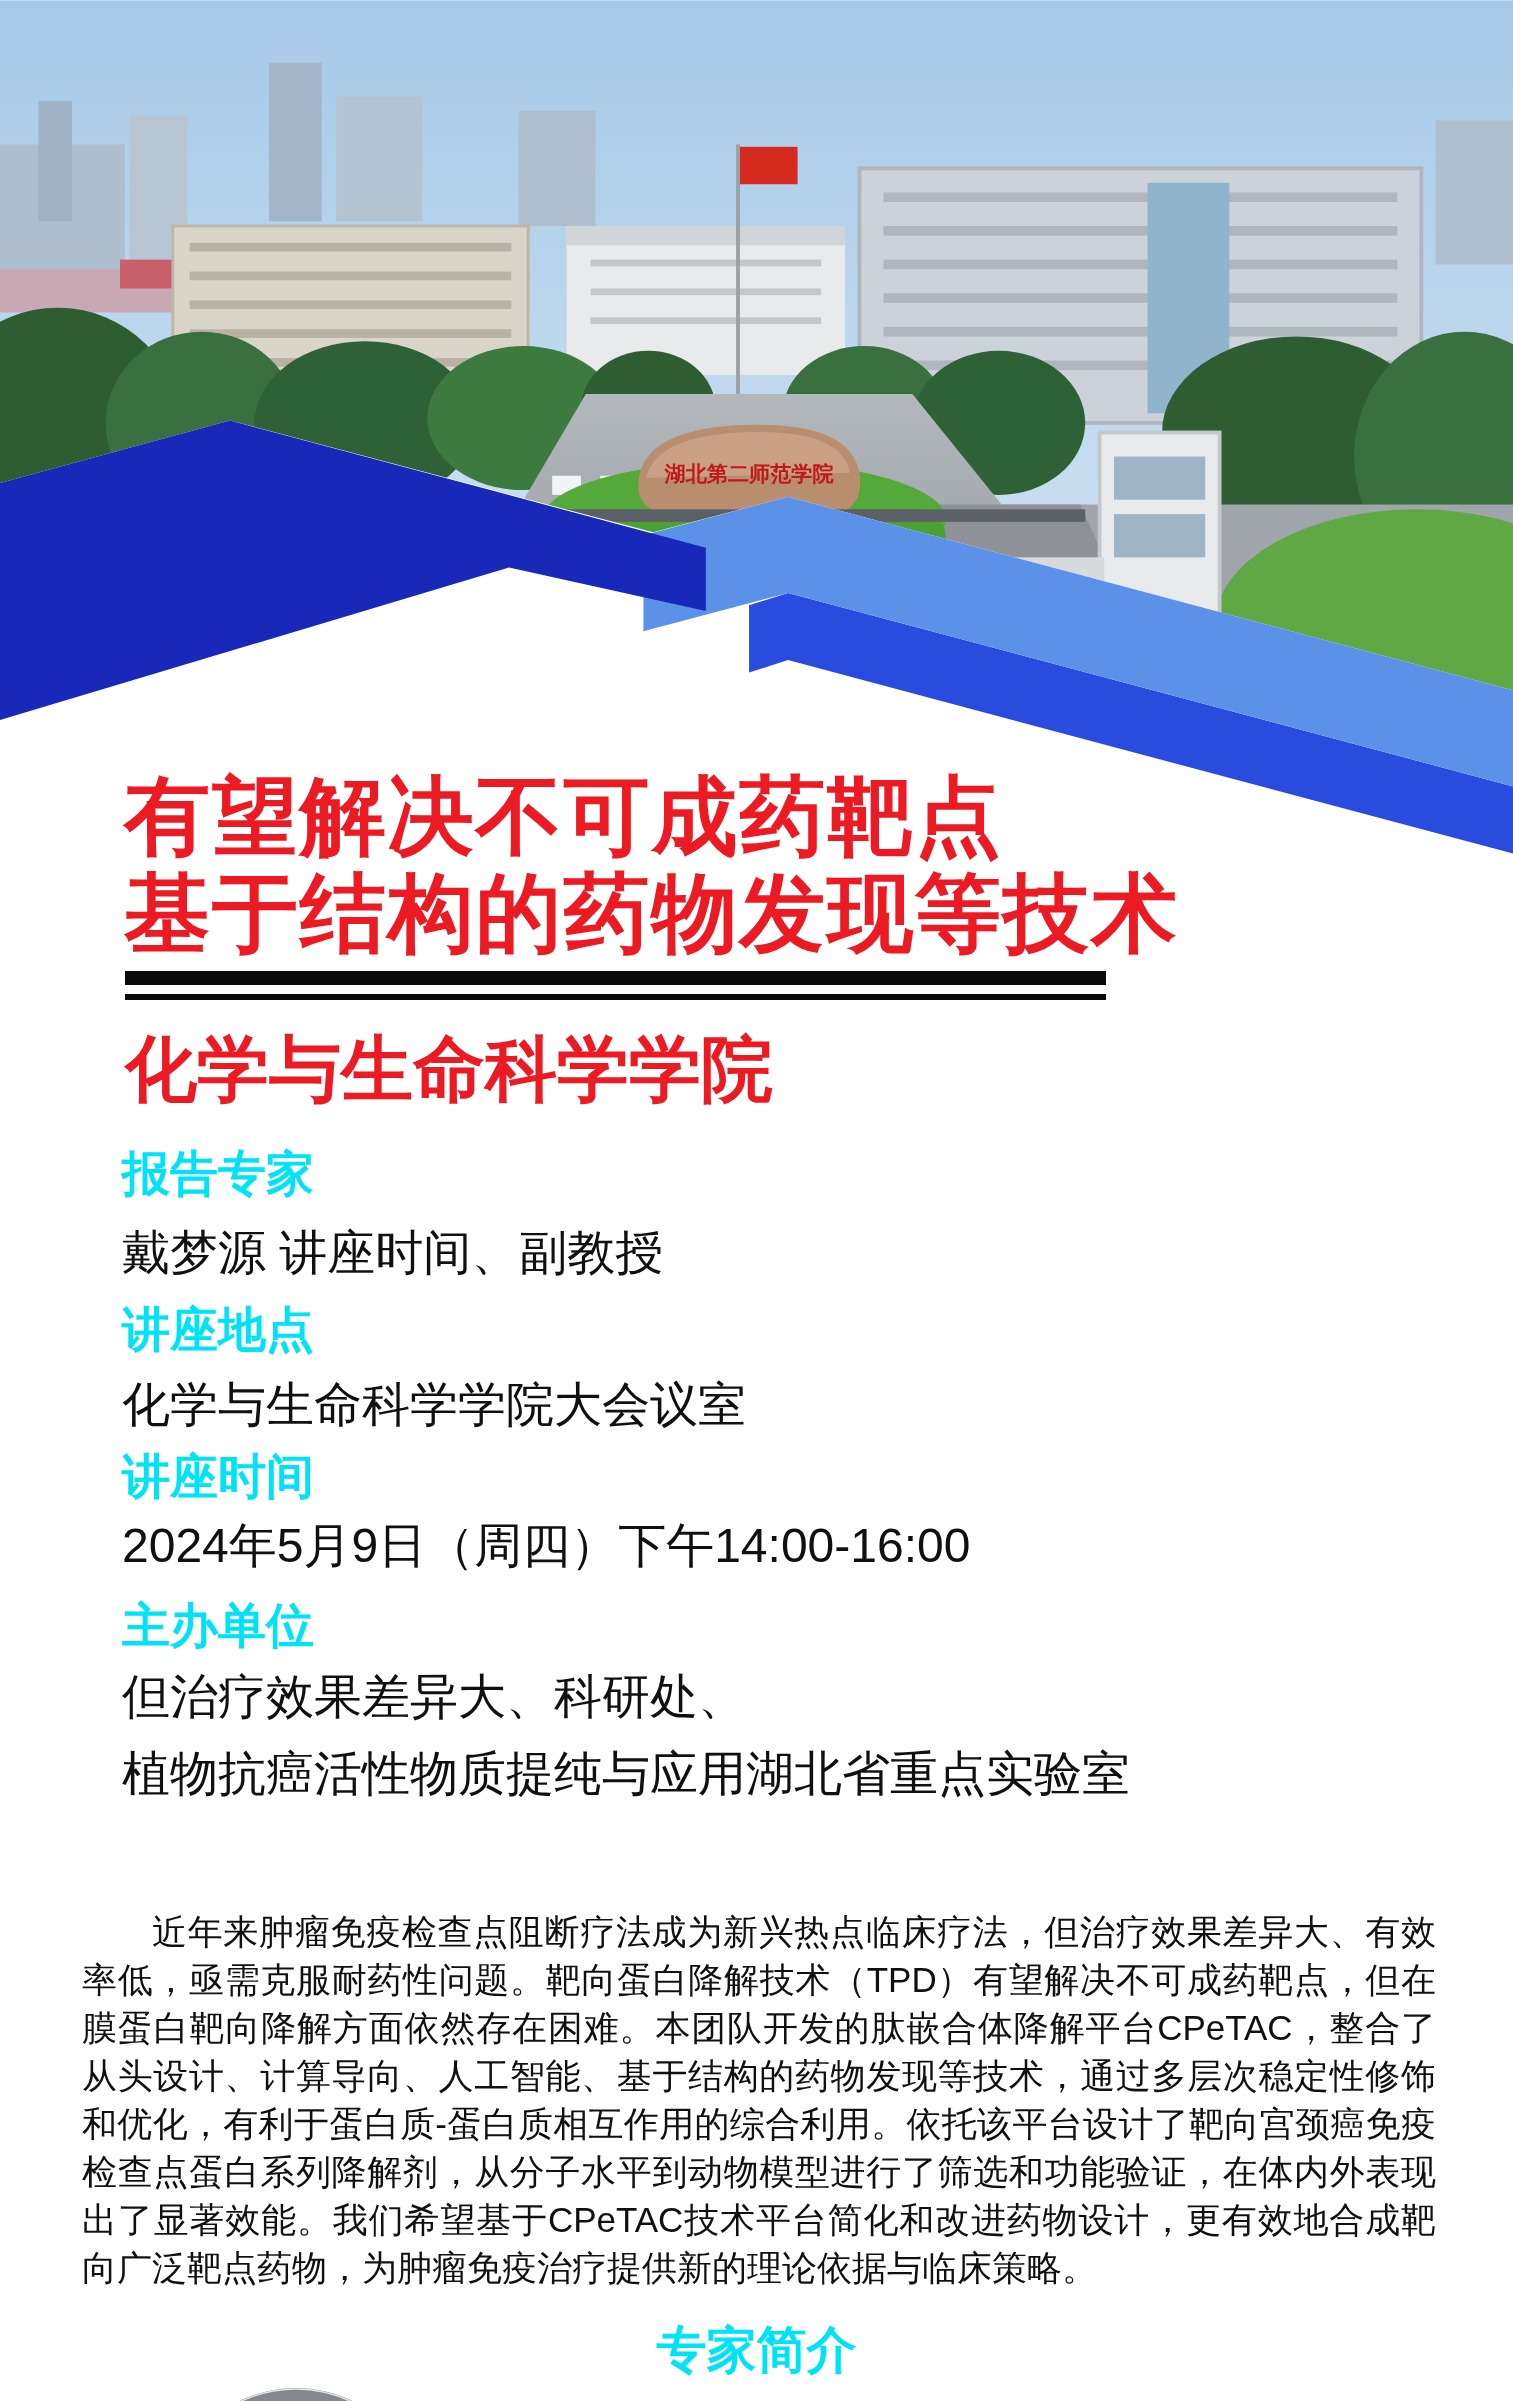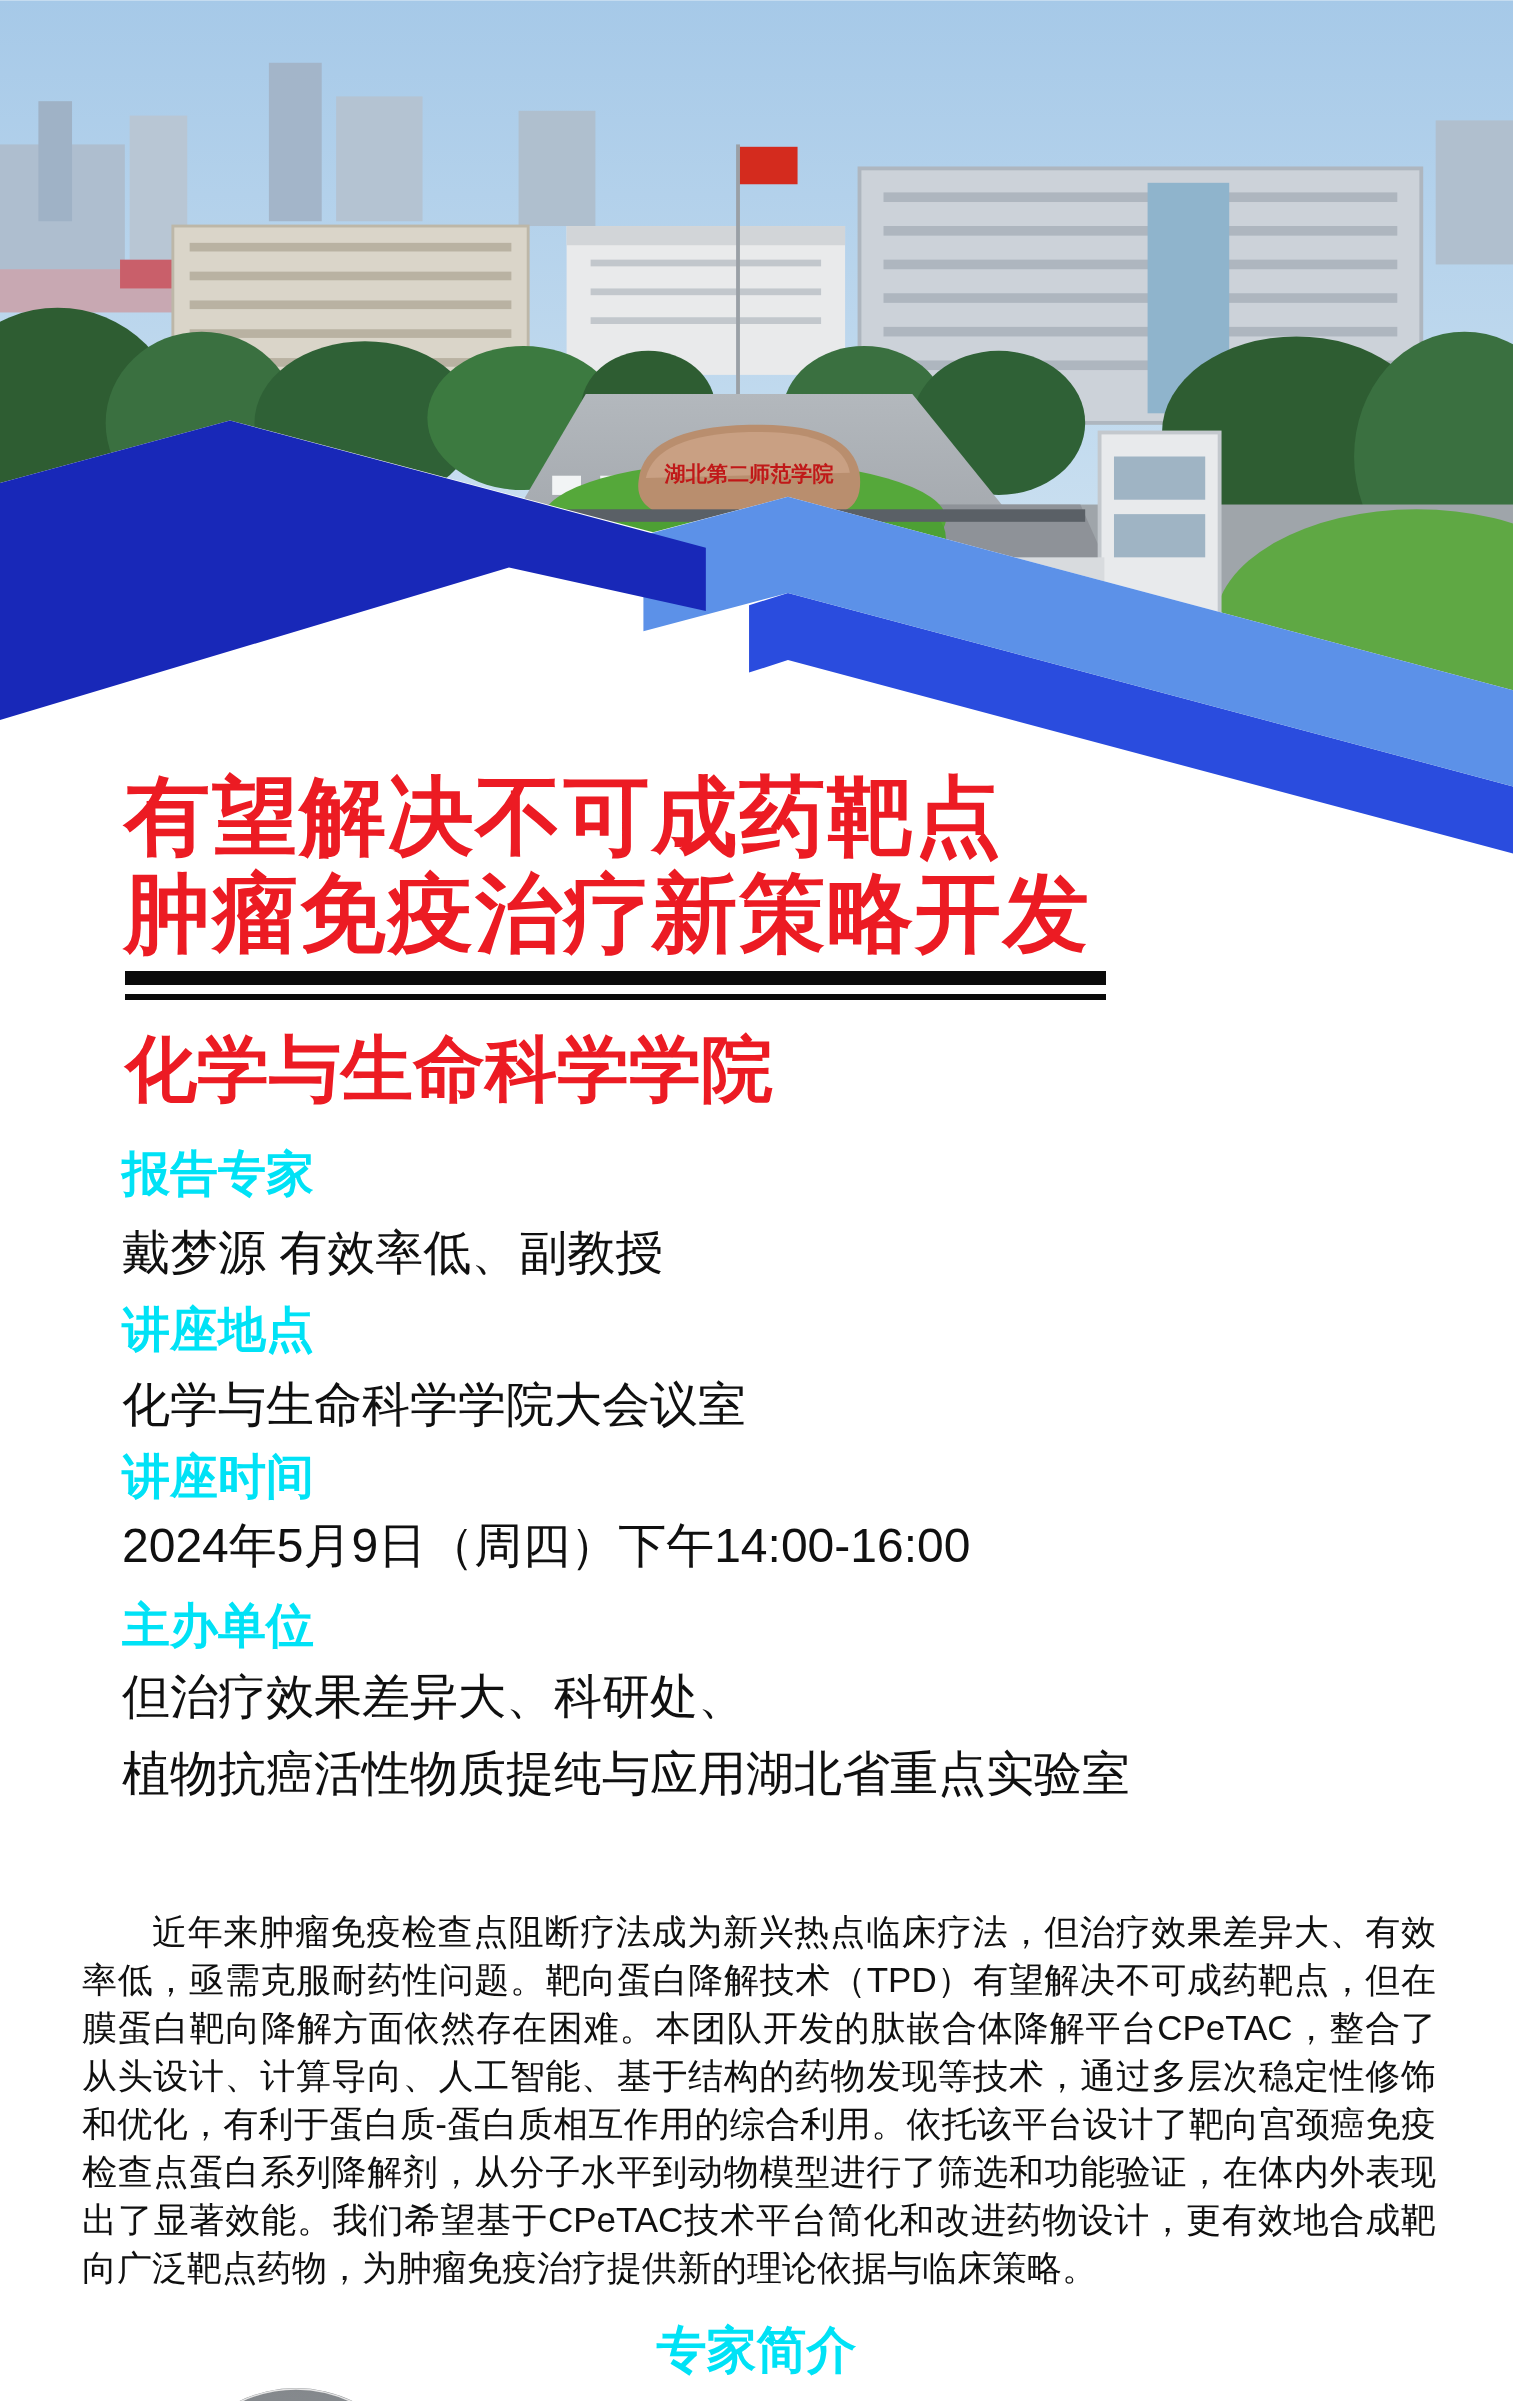--- a/index.html
+++ b/index.html
@@ -141,28 +141,28 @@
 
     <polygon points="1560,1260 1641,1234 3151,1637 3151,1777 1641,1374 1560,1400" fill="#2A4CDE"></polygon>
 
     <polygon points="1340,1114 1641,1034 3151,1437 3151,1637 1641,1234 1340,1314" fill="#5C91E8"></polygon>
 
     <polygon points="0,1005 479,875 1470,1140 1470,1272 1060,1181 0,1499" fill="#1828B8"></polygon>
   </svg>
 
   <div class="abs title">
     <div>有望解决不可成药靶点</div>
-    <div>肿瘤免疫治疗新策略开发</div>
+    <div>基于结构的药物发现等技术</div>
   </div>
   <div class="abs rule rule-thick"></div>
   <div class="abs rule rule-thin"></div>
   <div class="abs dept">化学与生命科学学院</div>
 
   <div class="abs label lbl-speaker">报告专家</div>
-  <div class="abs value val-speaker">戴梦源  有效率低、副教授</div>
+  <div class="abs value val-speaker">戴梦源  讲座时间、副教授</div>
   <div class="abs label lbl-venue">讲座地点</div>
   <div class="abs value val-venue">化学与生命科学学院大会议室</div>
   <div class="abs label lbl-time">讲座时间</div>
   <div class="abs value val-time">2024年5月9日（周四）下午14:00-16:00</div>
   <div class="abs label lbl-host">主办单位</div>
   <div class="abs value val-host1">但治疗效果差异大、科研处、</div>
   <div class="abs value val-host2">植物抗癌活性物质提纯与应用湖北省重点实验室</div>
 
   <div class="abs abstract">近年来肿瘤免疫检查点阻断疗法成为新兴热点临床疗法，但治疗效果差异大、有效率低，亟需克服耐药性问题。靶向蛋白降解技术（TPD）有望解决不可成药靶点，但在膜蛋白靶向降解方面依然存在困难。本团队开发的肽嵌合体降解平台CPeTAC，整合了从头设计、计算导向、人工智能、基于结构的药物发现等技术，通过多层次稳定性修饰和优化，有利于蛋白质-蛋白质相互作用的综合利用。依托该平台设计了靶向宫颈癌免疫检查点蛋白系列降解剂，从分子水平到动物模型进行了筛选和功能验证，在体内外表现出了显著效能。我们希望基于CPeTAC技术平台简化和改进药物设计，更有效地合成靶向广泛靶点药物，为肿瘤免疫治疗提供新的理论依据与临床策略。</div>
 

